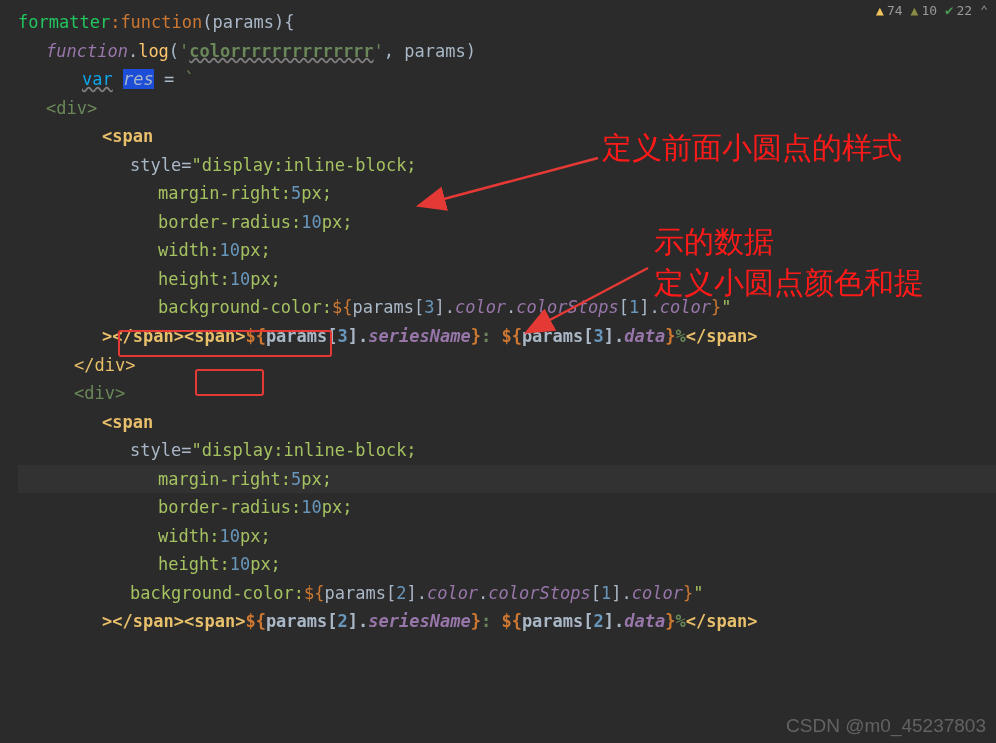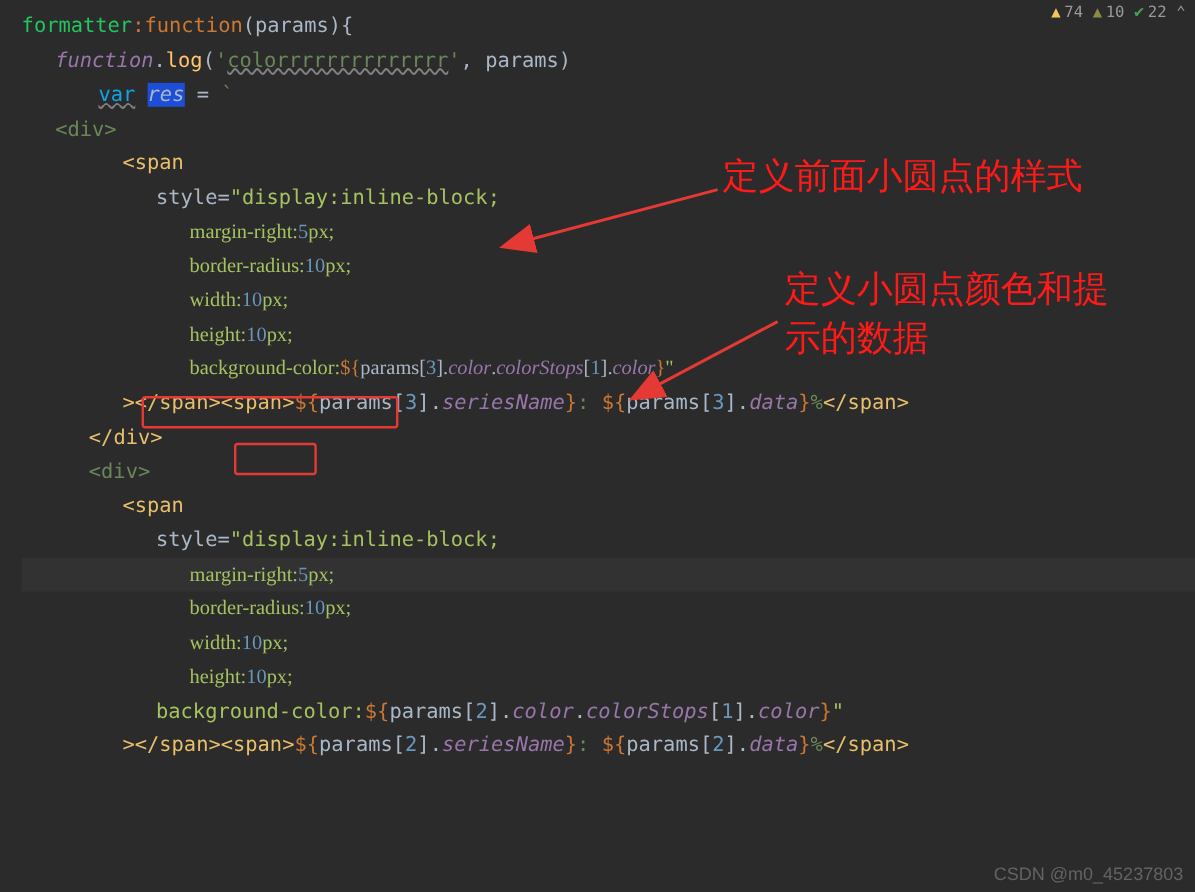--- a/index.html
+++ b/index.html
@@ -25,21 +25,21 @@
     .fn-name { color: #22c55e; }
     .colon { color: #cc7832; }
     .kw { color: #cc7832; }
     .kw2 { color: #0ea5e9; margin-left: 36px; }
     .paren { color: #a9b7c6; }
     .ident { color: #a9b7c6; }
     .obj { color: #9876aa; font-style: italic; }
     .dot { color: #a9b7c6; }
     .method { color: #ffc66d; }
     .str { color: #6a8759; }
-    .str-wavy { color: #6a8759; text-decoration: underline wavy #808080; }
+    .str-wavy { color: #6a8759; text-decoration: underline wavy #808080; font-weight: bold; }
     .num { color: #6897bb; }
     .tag { color: #e8bf6a; }
     .tag-bracket { color: #e8bf6a; }
     .attr { color: #a9b7c6; }
     .attr-val { color: #a5c261; }
     .selection { background: #1d4ed8; font-style: italic; }
     .tmpl { color: #cc7832; }
     .wavy { text-decoration: underline wavy #808080; }
     
     
@@ -99,29 +99,29 @@
     .tri-warn2 { color: #8a8a45; font-size: 13px; }
     .check { color: #499c54; font-size: 14px; }
     .chev { color: #999; cursor: pointer; }
     
     
     .watermark {
       position: absolute;
       bottom: 6px;
       right: 10px;
       color: rgba(200,200,200,0.35);
-      font-size: 15px;
+      font-size: 19px;
       font-family: 'Microsoft YaHei', sans-serif;
     }
     
     .sp1 { padding-left: 28px; }
     .sp2 { padding-left: 56px; }
-    .sp3 { padding-left: 84px; }
+    .sp3 { padding-left: 84px; font-weight: bold; }
     .sp4 { padding-left: 112px; }
-    .sp5 { padding-left: 140px; font-family: Liberation Serif, serif; }
+    .sp5 { padding-left: 140px; }
   </style>
 </head>
 <body>
 
 <div class="status-bar">
   <span class="status-item">
       <span class="tri-warn">▲</span>
       <span>74</span>
     </span>
   <span class="status-item">
@@ -168,17 +168,17 @@
     <marker id="ah" markerWidth="12" markerHeight="10" refX="2" refY="5" orient="auto">
       <path d="M0,0 L12,5 L0,10 Z" fill="#e53935"></path>
     </marker>
   </defs>
   <line x1="598" y1="158" x2="440" y2="200" stroke="#e53935" stroke-width="2.5" marker-end="url(#ah)"></line>
   <line x1="648" y1="268" x2="546" y2="322" stroke="#e53935" stroke-width="2.5" marker-end="url(#ah)"></line>
 </svg>
 
 <div class="anno anno1">定义前面小圆点的样式</div>
 <div class="anno anno2">
+  <div>示的数据</div>
   <div>定义小圆点颜色和提</div>
-  <div>示的数据</div>
 </div>
 
 <div class="watermark">CSDN @m0_45237803</div>
 
 </body></html>

